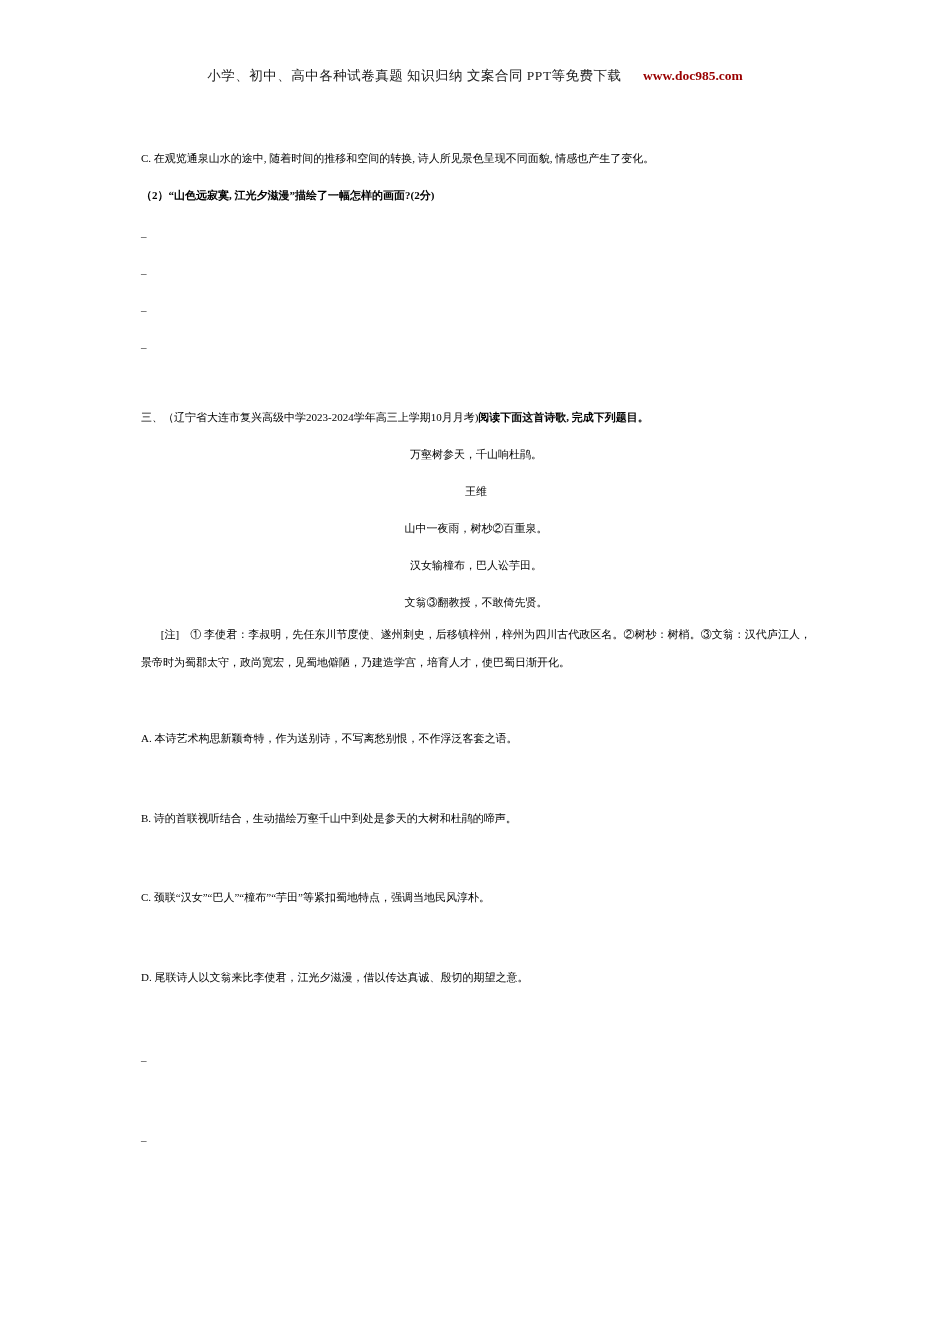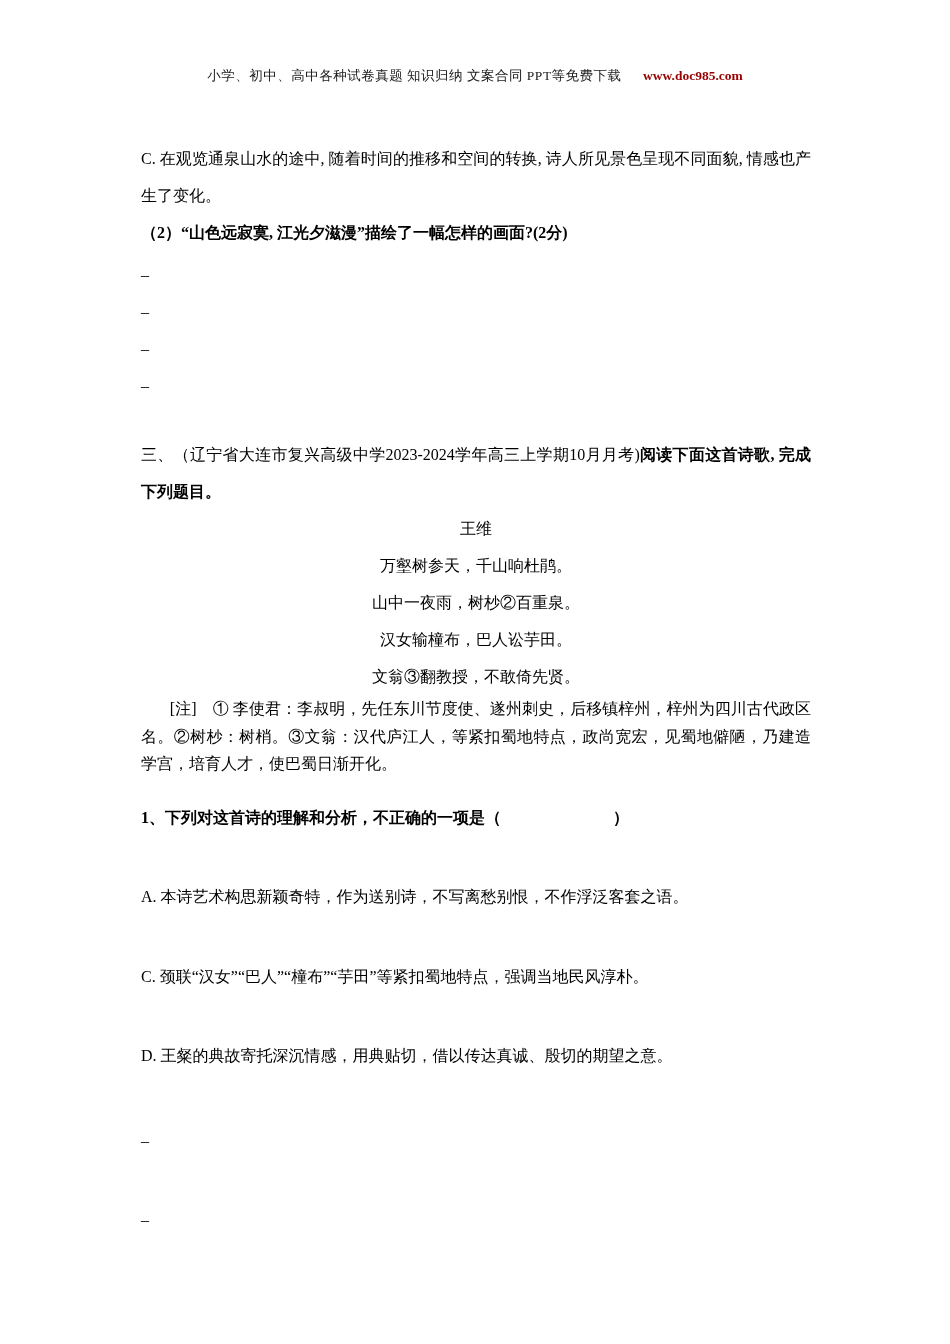--- a/index.html
+++ b/index.html
@@ -22,21 +22,21 @@
     color: #1a1a1a;
     white-space: nowrap;
   }
   .header .promo { letter-spacing: 0.5px; }
   .header .url {
     font-weight: bold;
     margin-left: 18px;
   }
   .content {
     padding: 54px 88px 0 90px;
-    font-size: 16px;
+    font-size: 11px;
   }
   .para {
     line-height: 37px;
     text-align: justify;
   }
   .tight { line-height: 33.5px; margin-top: 46px; }
   .bold { font-weight: bold; }
   .center { text-align: center; }
   .blank-line { line-height: 37px; }
   .blank-line.tight { line-height: 33.5px; }
@@ -67,33 +67,33 @@
     <p class="para bold">（2）“山色远寂寞, 江光夕滋漫”描绘了一幅怎样的画面?(2分)</p>
 
     <p class="blank-line">_</p>
     <p class="blank-line">_</p>
     <p class="blank-line">_</p>
     <p class="blank-line">_</p>
 
     <p class="para section-head"><span>三、（辽宁省大连市复兴高级中学2023-2024学年高三上学期10月月考)</span><span class="bold">阅读下面这首诗歌, 完成下列题目。</span></p>
 
 
+    <p class="para center">万壑树参天，千山响杜鹃。</p>
+
     <p class="para center">王维</p>
-
-    <p class="para center">万壑树参天，千山响杜鹃。</p>
     <p class="para center">山中一夜雨，树杪②百重泉。</p>
     <p class="para center">汉女输橦布，巴人讼芋田。</p>
     <p class="para center">文翁③翻教授，不敢倚先贤。</p>
 
-    <p class="note">[注]　① 李使君：李叔明，先任东川节度使、遂州刺史，后移镇梓州，梓州为四川古代政区名。②树杪：树梢。③文翁：汉代庐江人，等紧扣蜀地特点，政尚宽宏，见蜀地僻陋，乃建造学宫，培育人才，使巴蜀日渐开化。</p>
+    <p class="note">[注]　① 李使君：李叔明，先任东川节度使、遂州刺史，后移镇梓州，梓州为四川古代政区名。②树杪：树梢。③文翁：汉代庐江人，景帝时为蜀郡太守，政尚宽宏，见蜀地僻陋，乃建造学宫，培育人才，使巴蜀日渐开化。</p>
 
-    <p class="para tight bold q1-stem">1、下列对这首诗的理解和分析，不正确的一项是（　　　　　　　）</p>
 
     <p class="para tight">A. 本诗艺术构思新颖奇特，作为送别诗，不写离愁别恨，不作浮泛客套之语。</p>
+    <p class="para tight">B. 诗的首联视听结合，生动描绘万壑千山中到处是参天的大树和杜鹃的啼声。</p>
     <p class="para tight">C. 颈联“汉女”“巴人”“橦布”“芋田”等紧扣蜀地特点，强调当地民风淳朴。</p>
-    <p class="para tight">D. 王粲的典故寄托深沉情感，用典贴切，借以传达真诚、殷切的期望之意。</p>
+    <p class="para tight">D. 尾联诗人以文翁来比李使君，江光夕滋漫，借以传达真诚、殷切的期望之意。</p>
 
 
     <p class="blank-line tight">_</p>
     <p class="blank-line tight">_</p>
 
   </main>
 </div>
 
 </body></html>

